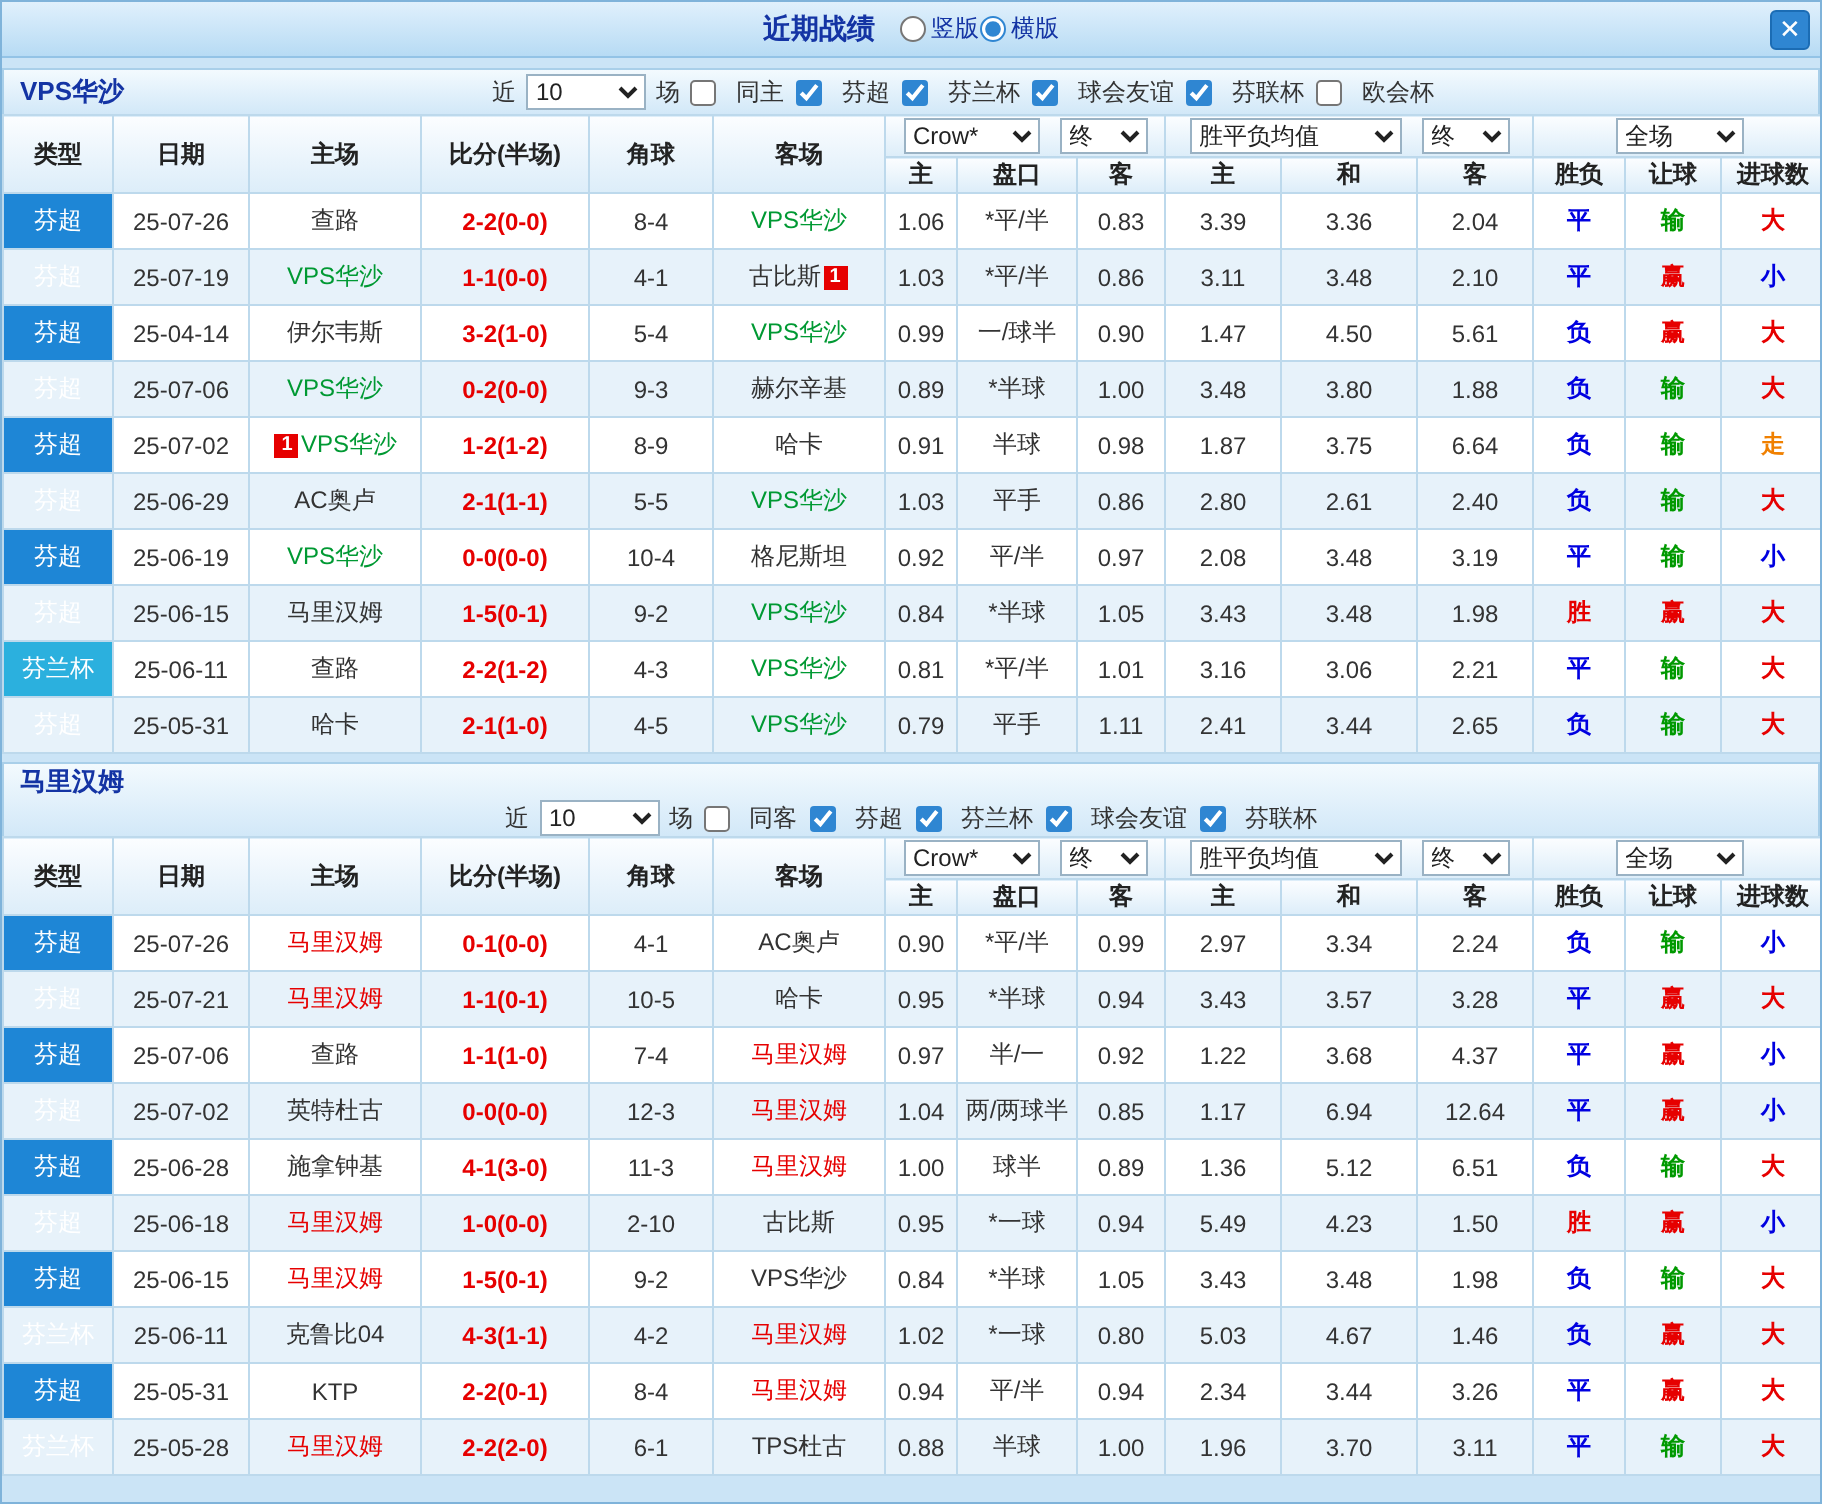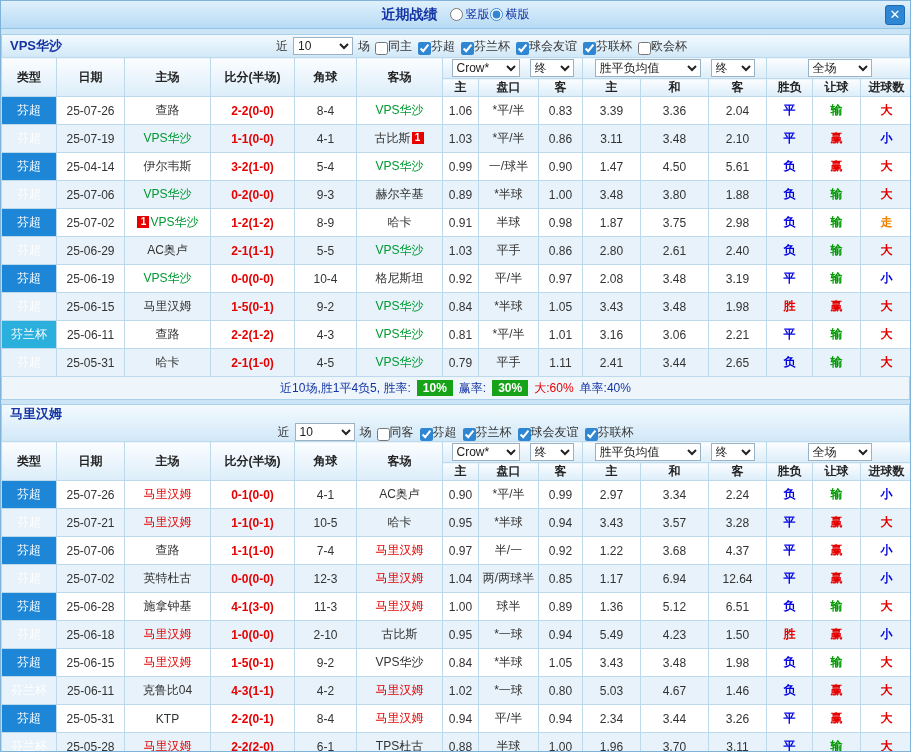--- a/index.html
+++ b/index.html
@@ -12,21 +12,21 @@
   .dlg-title{color:#1434a4;font-weight:bold;font-size:14px}
   .dlg-radios{display:flex;align-items:center;margin-left:12px;color:#1434a4;font-size:12px}
   .radio{display:inline-flex;align-items:center;gap:3px;cursor:pointer}
   input[type=radio],input[type=checkbox]{accent-color:#2f86d2;width:13px;height:13px;margin:0}
   .close-btn{position:absolute;right:5px;top:4px;width:20px;height:20px;background:#2f86d2;border:1px solid #1b6cb4;border-radius:3px;color:#fff;font-size:13px;font-weight:bold;line-height:18px;text-align:center;cursor:pointer}
 
   
   .sec-bar{height:23px;background:linear-gradient(#f3fafe,#d2e8f8);border:1px solid #a9cfe9;border-bottom:none;display:flex;align-items:center;padding:0 8px;margin-top:5px}
   .team-name{color:#1434a4;font-weight:bold;font-size:13px;white-space:nowrap}
   .filters{display:flex;align-items:center;gap:5px;margin:0 auto;color:#333;white-space:nowrap}
-  .filters .ck{display:inline-flex;align-items:flex-end;gap:0;cursor:pointer}
+  .filters .ck{display:inline-flex;align-items:center;gap:10px;cursor:pointer}
   .sec2-head{margin-top:4px;border:1px solid #a9cfe9;border-bottom:none;background:linear-gradient(#f3fafe,#d2e8f8)}
   .sec2-title-line{height:18px;display:flex;align-items:center;padding:0 8px}
   .sec2-filter-line{height:18px;display:flex;align-items:center;justify-content:center}
 
   select{font-size:12px;height:18px;border:1px solid #9ab2c4;background:#fff;color:#222}
   .sel-count{width:60px}
   .sel-book{width:68px}
   .sel-final{width:44px}
   .sel-avg{width:106px}
   .sel-full{width:64px}
@@ -240,21 +240,21 @@
           <td>25-07-02</td>
           <td><span class="badge1">1</span><span class="t-green">VPS华沙</span></td>
           <td class="score">1-2(1-2)</td>
           <td>8-9</td>
           <td><span class="">哈卡</span></td>
           <td>0.91</td>
           <td>半球</td>
           <td>0.98</td>
           <td>1.87</td>
           <td>3.75</td>
-          <td>2.98</td>
+          <td>6.64</td>
           <td class="c-blue">负</td>
           <td class="c-green">输</td>
           <td class="c-orange">走</td>
         </tr>
         <tr class="alt">
           <td class="lg-super">芬超</td>
           <td>25-06-29</td>
           <td><span class="">AC奥卢</span></td>
           <td class="score">2-1(1-1)</td>
           <td>5-5</td>
@@ -333,28 +333,20 @@
           <td>2.41</td>
           <td>3.44</td>
           <td>2.65</td>
           <td class="c-blue">负</td>
           <td class="c-green">输</td>
           <td class="c-red">大</td>
         </tr>
       </tbody>
   </table>
 
-  <div class="summary">
-    <span>近10场,胜1平4负5, 胜率:</span>
-    <span class="pct">10%</span>
-    <span>赢率:</span>
-    <span class="pct">30%</span>
-    <span class="c-red2">大:60%</span>
-    <span>单率:40%</span>
-  </div>
 
   <div class="sec2-head">
     <div class="sec2-title-line">
       <span class="team-name">马里汉姆</span>
     </div>
     <div class="sec2-filter-line">
       <span class="filters" style="margin:0">
         <span>近</span>
         <select class="sel-count"><option>10</option></select>
         <span>场</span>

